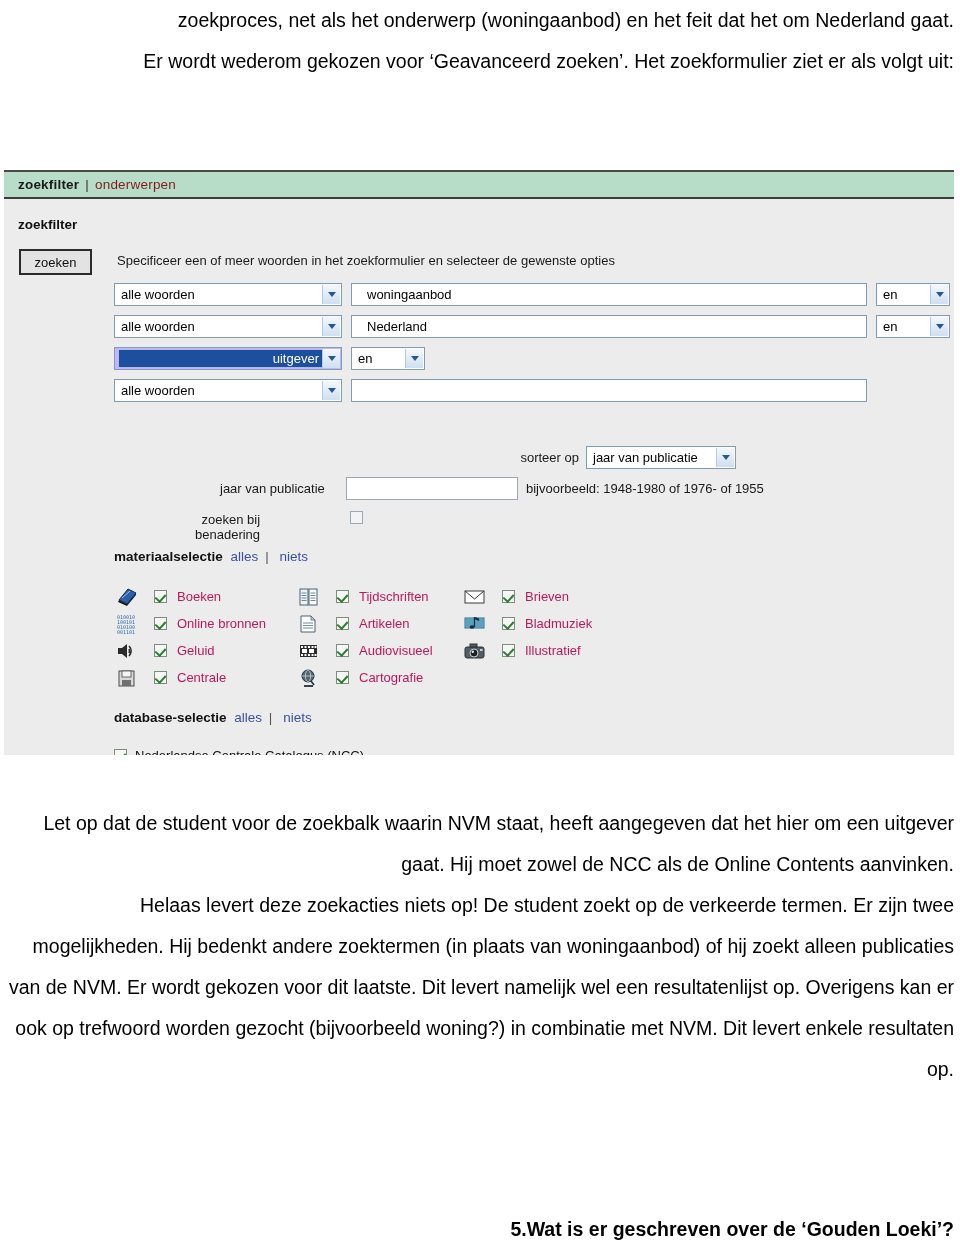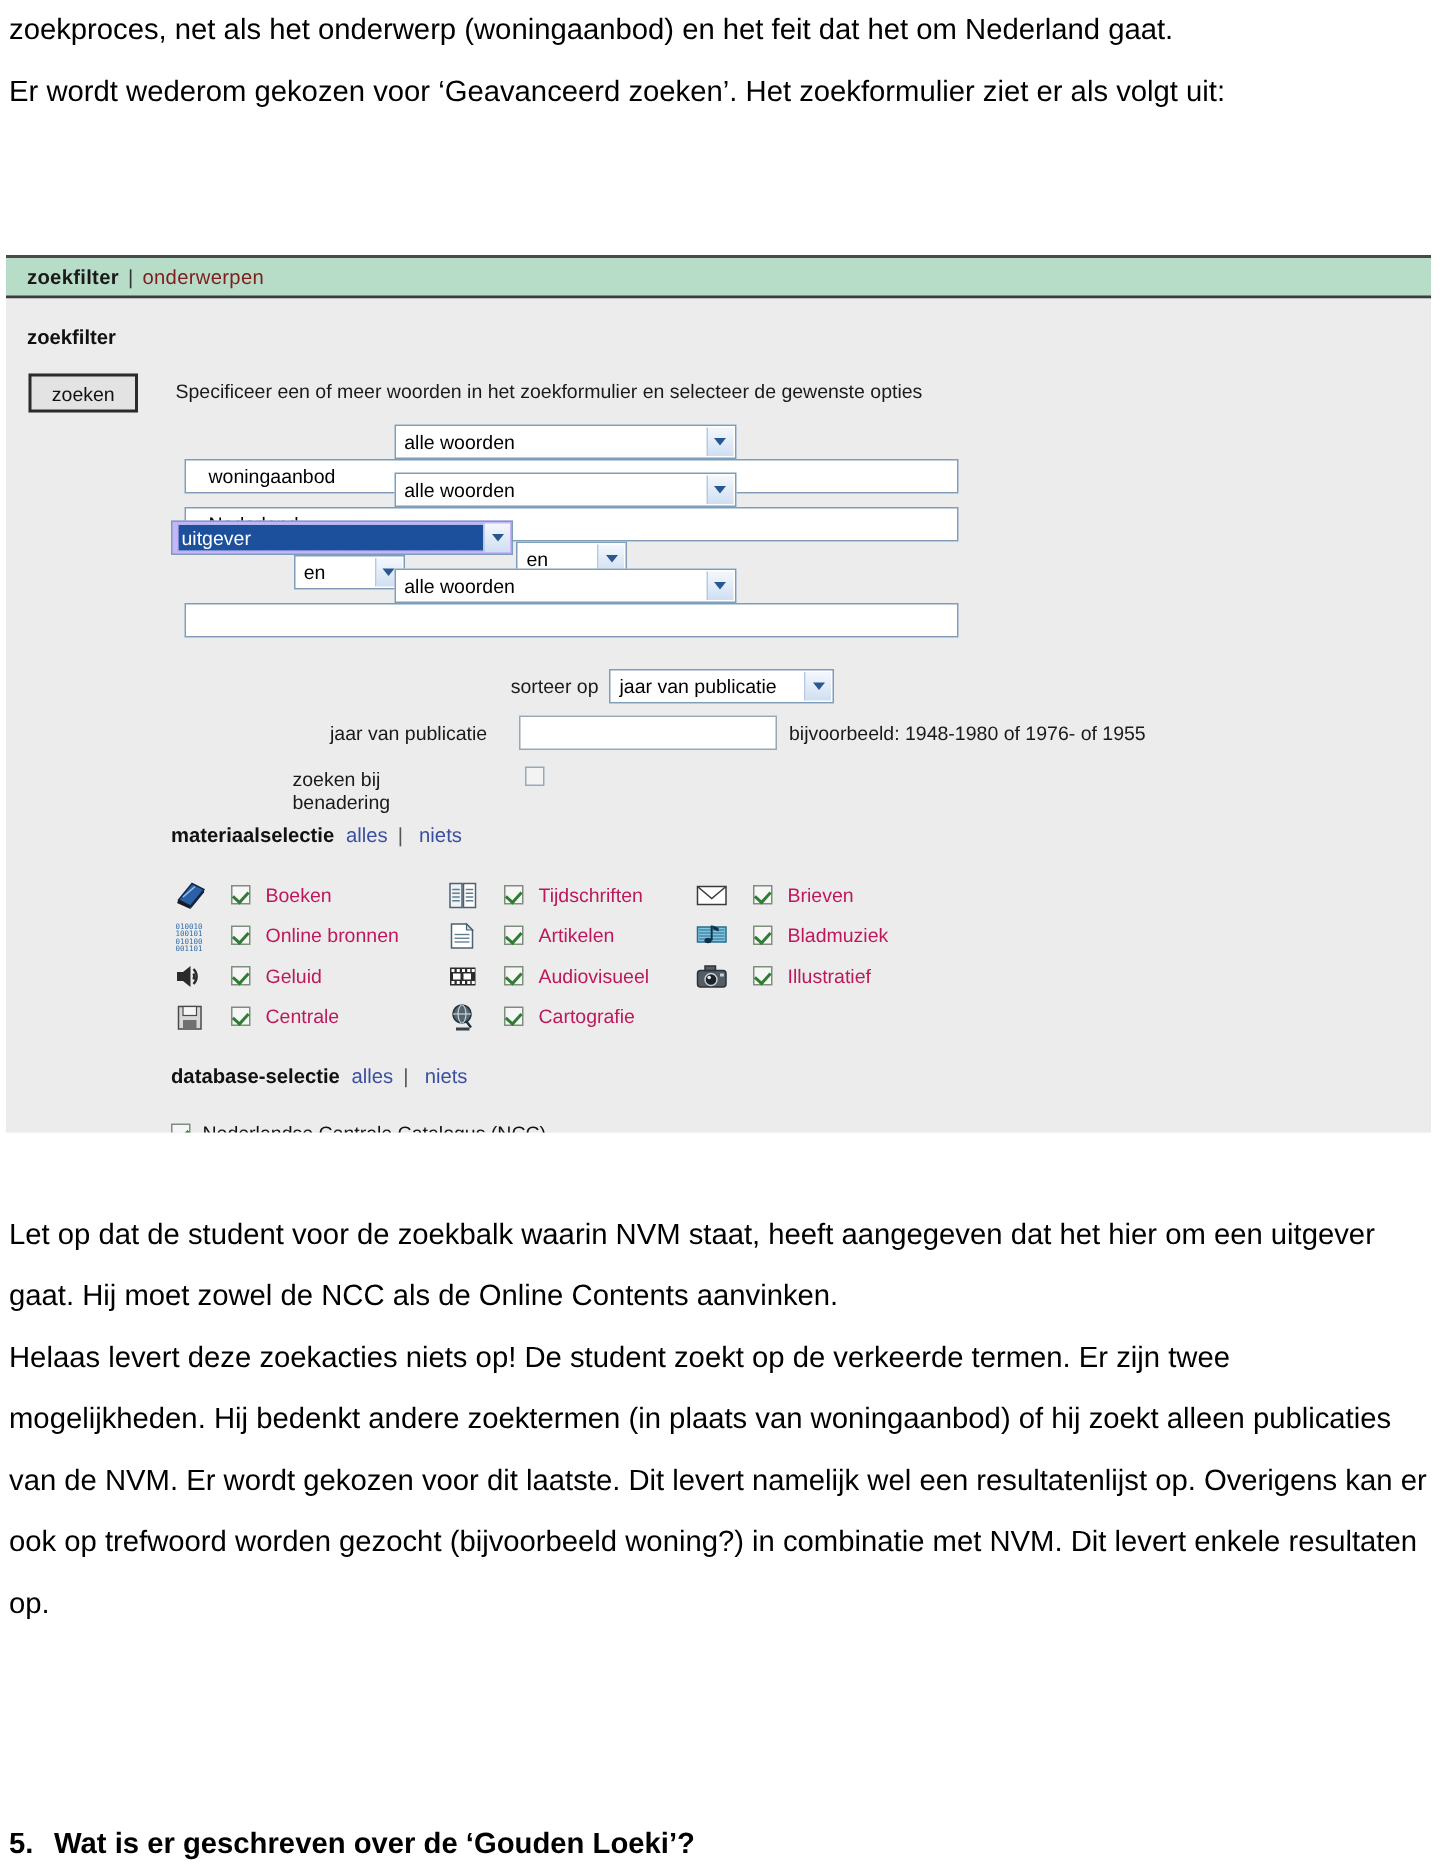--- a/index.html
+++ b/index.html
@@ -3,21 +3,21 @@
 <meta charset="utf-8">
 <style>
   * { box-sizing: border-box; }
   html, body {
     margin: 0; padding: 0;
     width: 960px; height: 1248px;
     background: #ffffff;
     font-family: "Liberation Sans", sans-serif;
     overflow: hidden;
   }
-  .page { position: relative; width: 960px; height: 1248px; }
+  .page { position: relative; width: 960px; height: 1248px; text-align: right; }
 
   
   .prose {
     font-family: "Liberation Sans", sans-serif;
     font-size: 19.5px;
     color: #000;
     line-height: 41px;
   }
   .prose-top { position: absolute; left: 6px; top: 0px; width: 948px; }
   .prose-bottom { position: absolute; left: 6px; top: 803px; width: 948px; }
@@ -68,21 +68,21 @@
     display: flex; align-items: center; justify-content: center;
     font-size: 13px; color: #111;
     cursor: pointer;
   }
   .hint {
     position: absolute; left: 113px; top: 54px;
     font-size: 13px; color: #1a1a1a;
   }
 
   
-  .frow { position: absolute; left: 110px; display: flex; align-items: center; flex-direction: column; }
+  .frow { position: absolute; left: 110px; display: flex; align-items: center; }
   .sel {
     position: relative;
     height: 23px;
     background: #ffffff;
     border: 1px solid #7f9db9;
     display: flex; align-items: center;
     font-size: 13px; color: #000;
     padding-left: 6px;
     cursor: pointer;
   }
@@ -116,21 +116,21 @@
     height: 23px;
     background: #ffffff;
     border: 1px solid #7f9db9;
     font-size: 13px; color: #000;
     display: flex; align-items: center;
     padding-left: 5px;
     cursor: text;
   }
   .txtin-main { width: 516px; margin-left: 9px; padding-left: 15px; }
   .sel-en { width: 74px; margin-left: 9px; }
-  .row-sorteer { position: absolute; left: 0; top: 247px; width: 552px; display: flex; justify-content: flex-end; align-items: center; }
+  .row-sorteer { position: absolute; left: 0; top: 247px; width: 732px; display: flex; justify-content: flex-end; align-items: center; }
   .row-sorteer .lbl { font-size: 13px; color: #1a1a1a; margin-right: 7px; }
   .sel-sort { width: 150px; }
 
   .row-jaar { position: absolute; left: 0; top: 278px; width: 960px; }
   .row-jaar .lbl { position: absolute; left: 216px; top: 4px; font-size: 13px; color: #1a1a1a; }
   .jaar-in { position: absolute; left: 342px; top: 0; width: 172px; height: 23px; background:#fff; border:1px solid #9aa7b4; }
   .jaar-eg { position: absolute; left: 522px; top: 4px; font-size: 13px; color: #1a1a1a; }
 
   .row-benadering { position: absolute; left: 0; top: 310px; }
   .row-benadering .lbl { position: absolute; left: 191px; top: 3px; font-size: 13px; color: #1a1a1a; }

